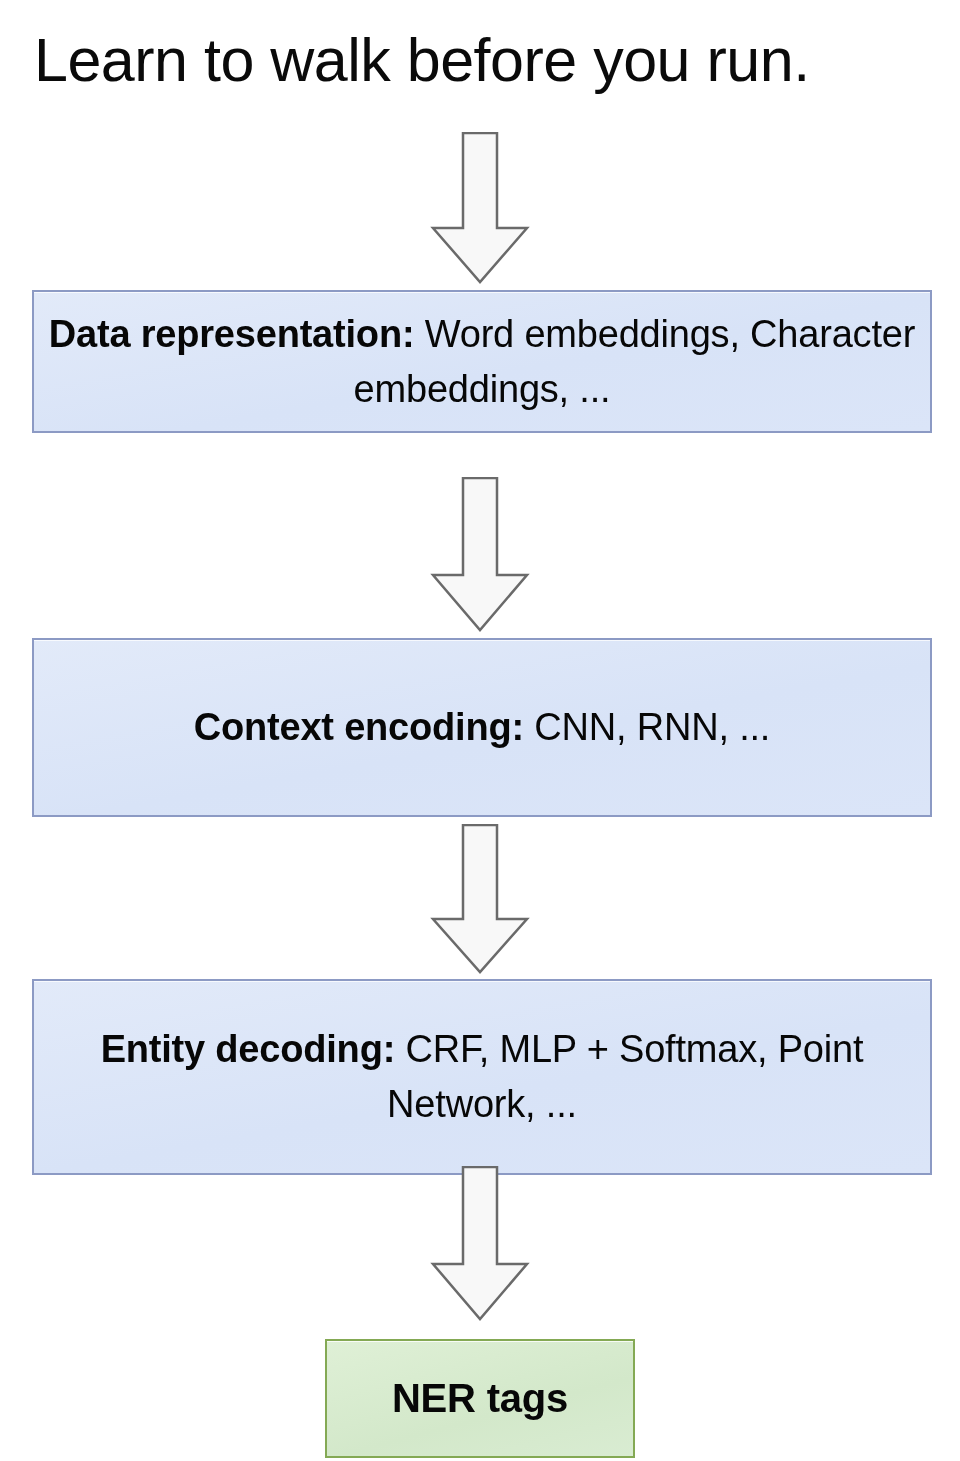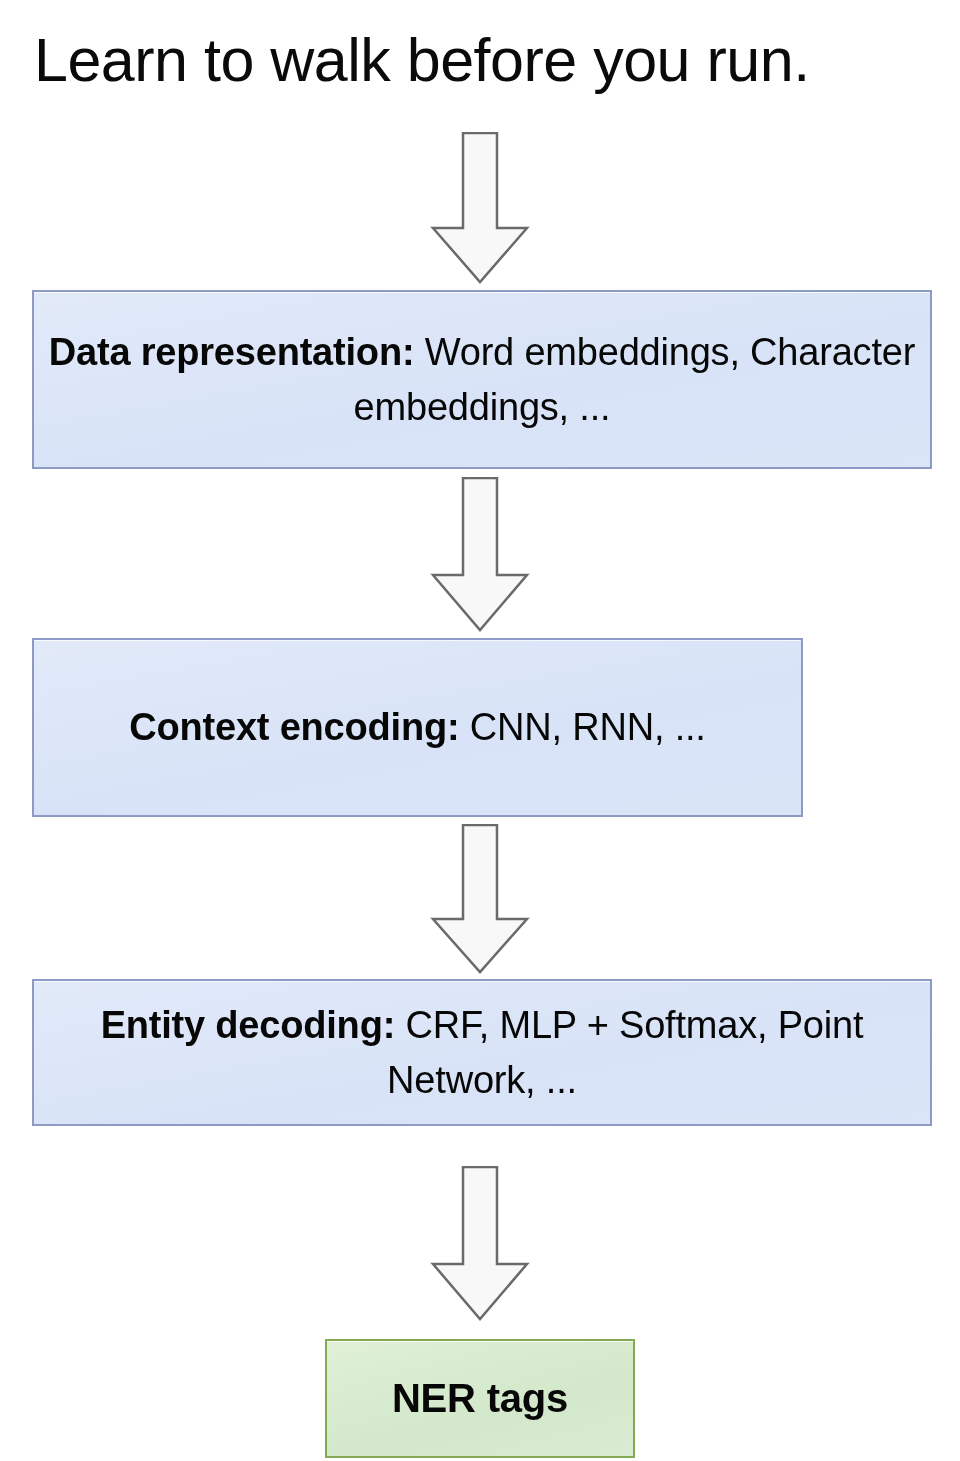--- a/index.html
+++ b/index.html
@@ -73,23 +73,23 @@
     background: linear-gradient(165deg, #dff0d6 0%, #d3e8ca 60%, #d9ecd2 100%);
     box-shadow: 0 1px 0 rgba(255,255,255,0.8) inset;
     align-items: center;
   }
   .node.green .node-text {
     font-weight: 700;
     font-size: 40px;
   }
 
   
-  #node-data-representation { left: 32px;  top: 286px;  width: 900px; height: 179px; }
-  #node-context-encoding    { left: 32px;  top: 634px;  width: 771px; height: 179px; }
-  #node-entity-decoding     { left: 32px;  top: 975px;  width: 900px; height: 147px; }
+  #node-data-representation { left: 32px;  top: 286px;  width: 900px; height: 143px; }
+  #node-context-encoding    { left: 32px;  top: 634px;  width: 900px; height: 179px; }
+  #node-entity-decoding     { left: 32px;  top: 975px;  width: 900px; height: 196px; }
   #node-ner-tags            { left: 325px; top: 1335px; width: 310px; height: 119px; }
 
   
   .arrow {
     position: absolute;
     left: 430px;
     width: 100px;
   }
   .arrow svg { display: block; width: 100%; height: 100%; }
 

